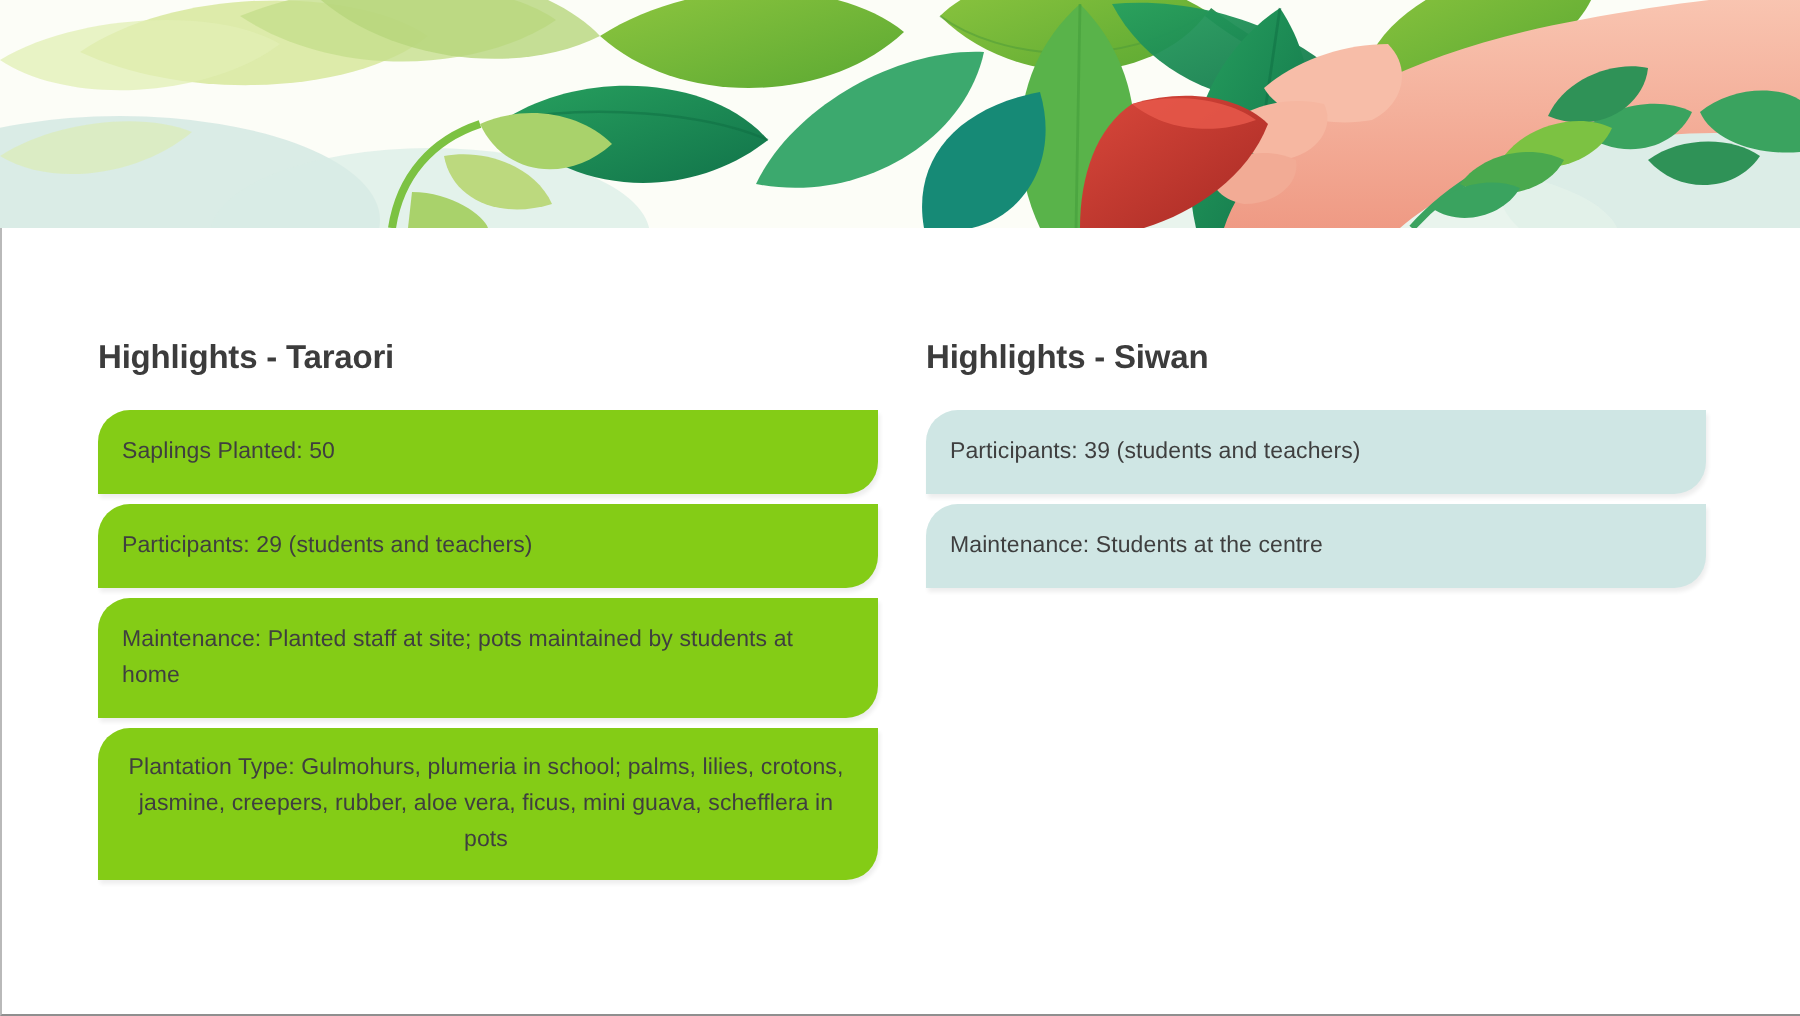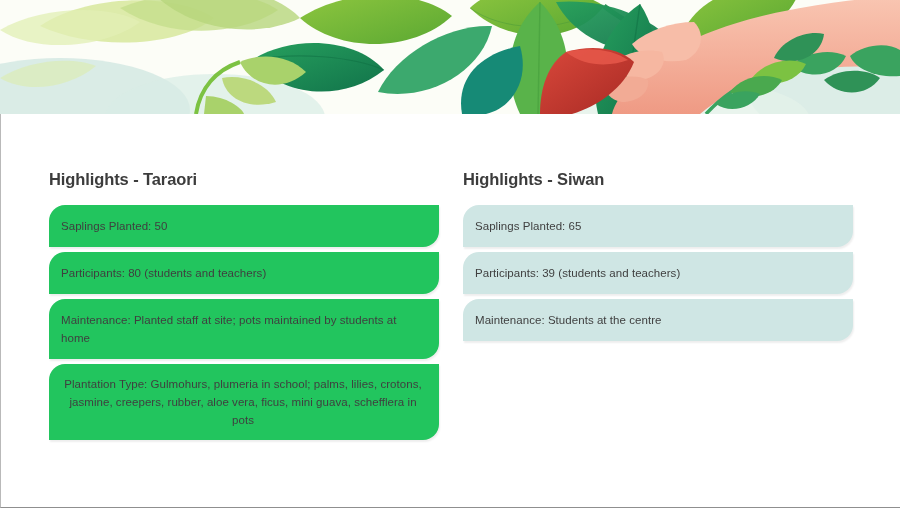--- a/index.html
+++ b/index.html
@@ -98,21 +98,21 @@
     border-bottom-right-radius: 16px;
     border-top-right-radius: 0;
     border-bottom-left-radius: 0;
     box-shadow: 1px 2px 2px rgba(0,0,0,0.07);
     font-size: 11.5px;
     line-height: 18px;
     color: #3f3f3f;
   }
   .card.tall { padding-top: 11px; padding-bottom: 11px; text-align: center; }
 
-  .card-yellow { background: #22c55e; }
+  .card-yellow { background: #84cc16; }
   .card-blue   { background: #cfe6e4; }
 
   .card-text {
     display: block;
     letter-spacing: 0.05px;
   }
 </style>
 </head>
 <body>
 
@@ -209,38 +209,35 @@
   <div class="sheet">
     <div class="columns">
 
       <div class="col col-left">
         <h2 class="col-title">Highlights - Taraori</h2>
         <div class="cards">
           <div class="card card-yellow">
             <span class="card-text">Saplings Planted: 50</span>
           </div>
           <div class="card card-yellow">
-            <span class="card-text">Participants: 80 (students and teachers)</span>
+            <span class="card-text">Participants: 29 (students and teachers)</span>
           </div>
           <div class="card card-yellow">
             <span class="card-text">Maintenance: Planted staff at site; pots maintained by students at home</span>
           </div>
           <div class="card card-yellow tall">
             <span class="card-text">Plantation Type: Gulmohurs, plumeria in school; palms, lilies, crotons, jasmine, creepers, rubber, aloe vera, ficus, mini guava, schefflera in pots</span>
           </div>
         </div>
       </div>
 
       <div class="col col-right">
         <h2 class="col-title">Highlights - Siwan</h2>
         <div class="cards">
           <div class="card card-blue">
-            <span class="card-text">Saplings Planted: 65</span>
-          </div>
-          <div class="card card-blue">
             <span class="card-text">Participants: 39 (students and teachers)</span>
           </div>
           <div class="card card-blue">
             <span class="card-text">Maintenance: Students at the centre</span>
           </div>
         </div>
       </div>
 
     </div>
   </div>

